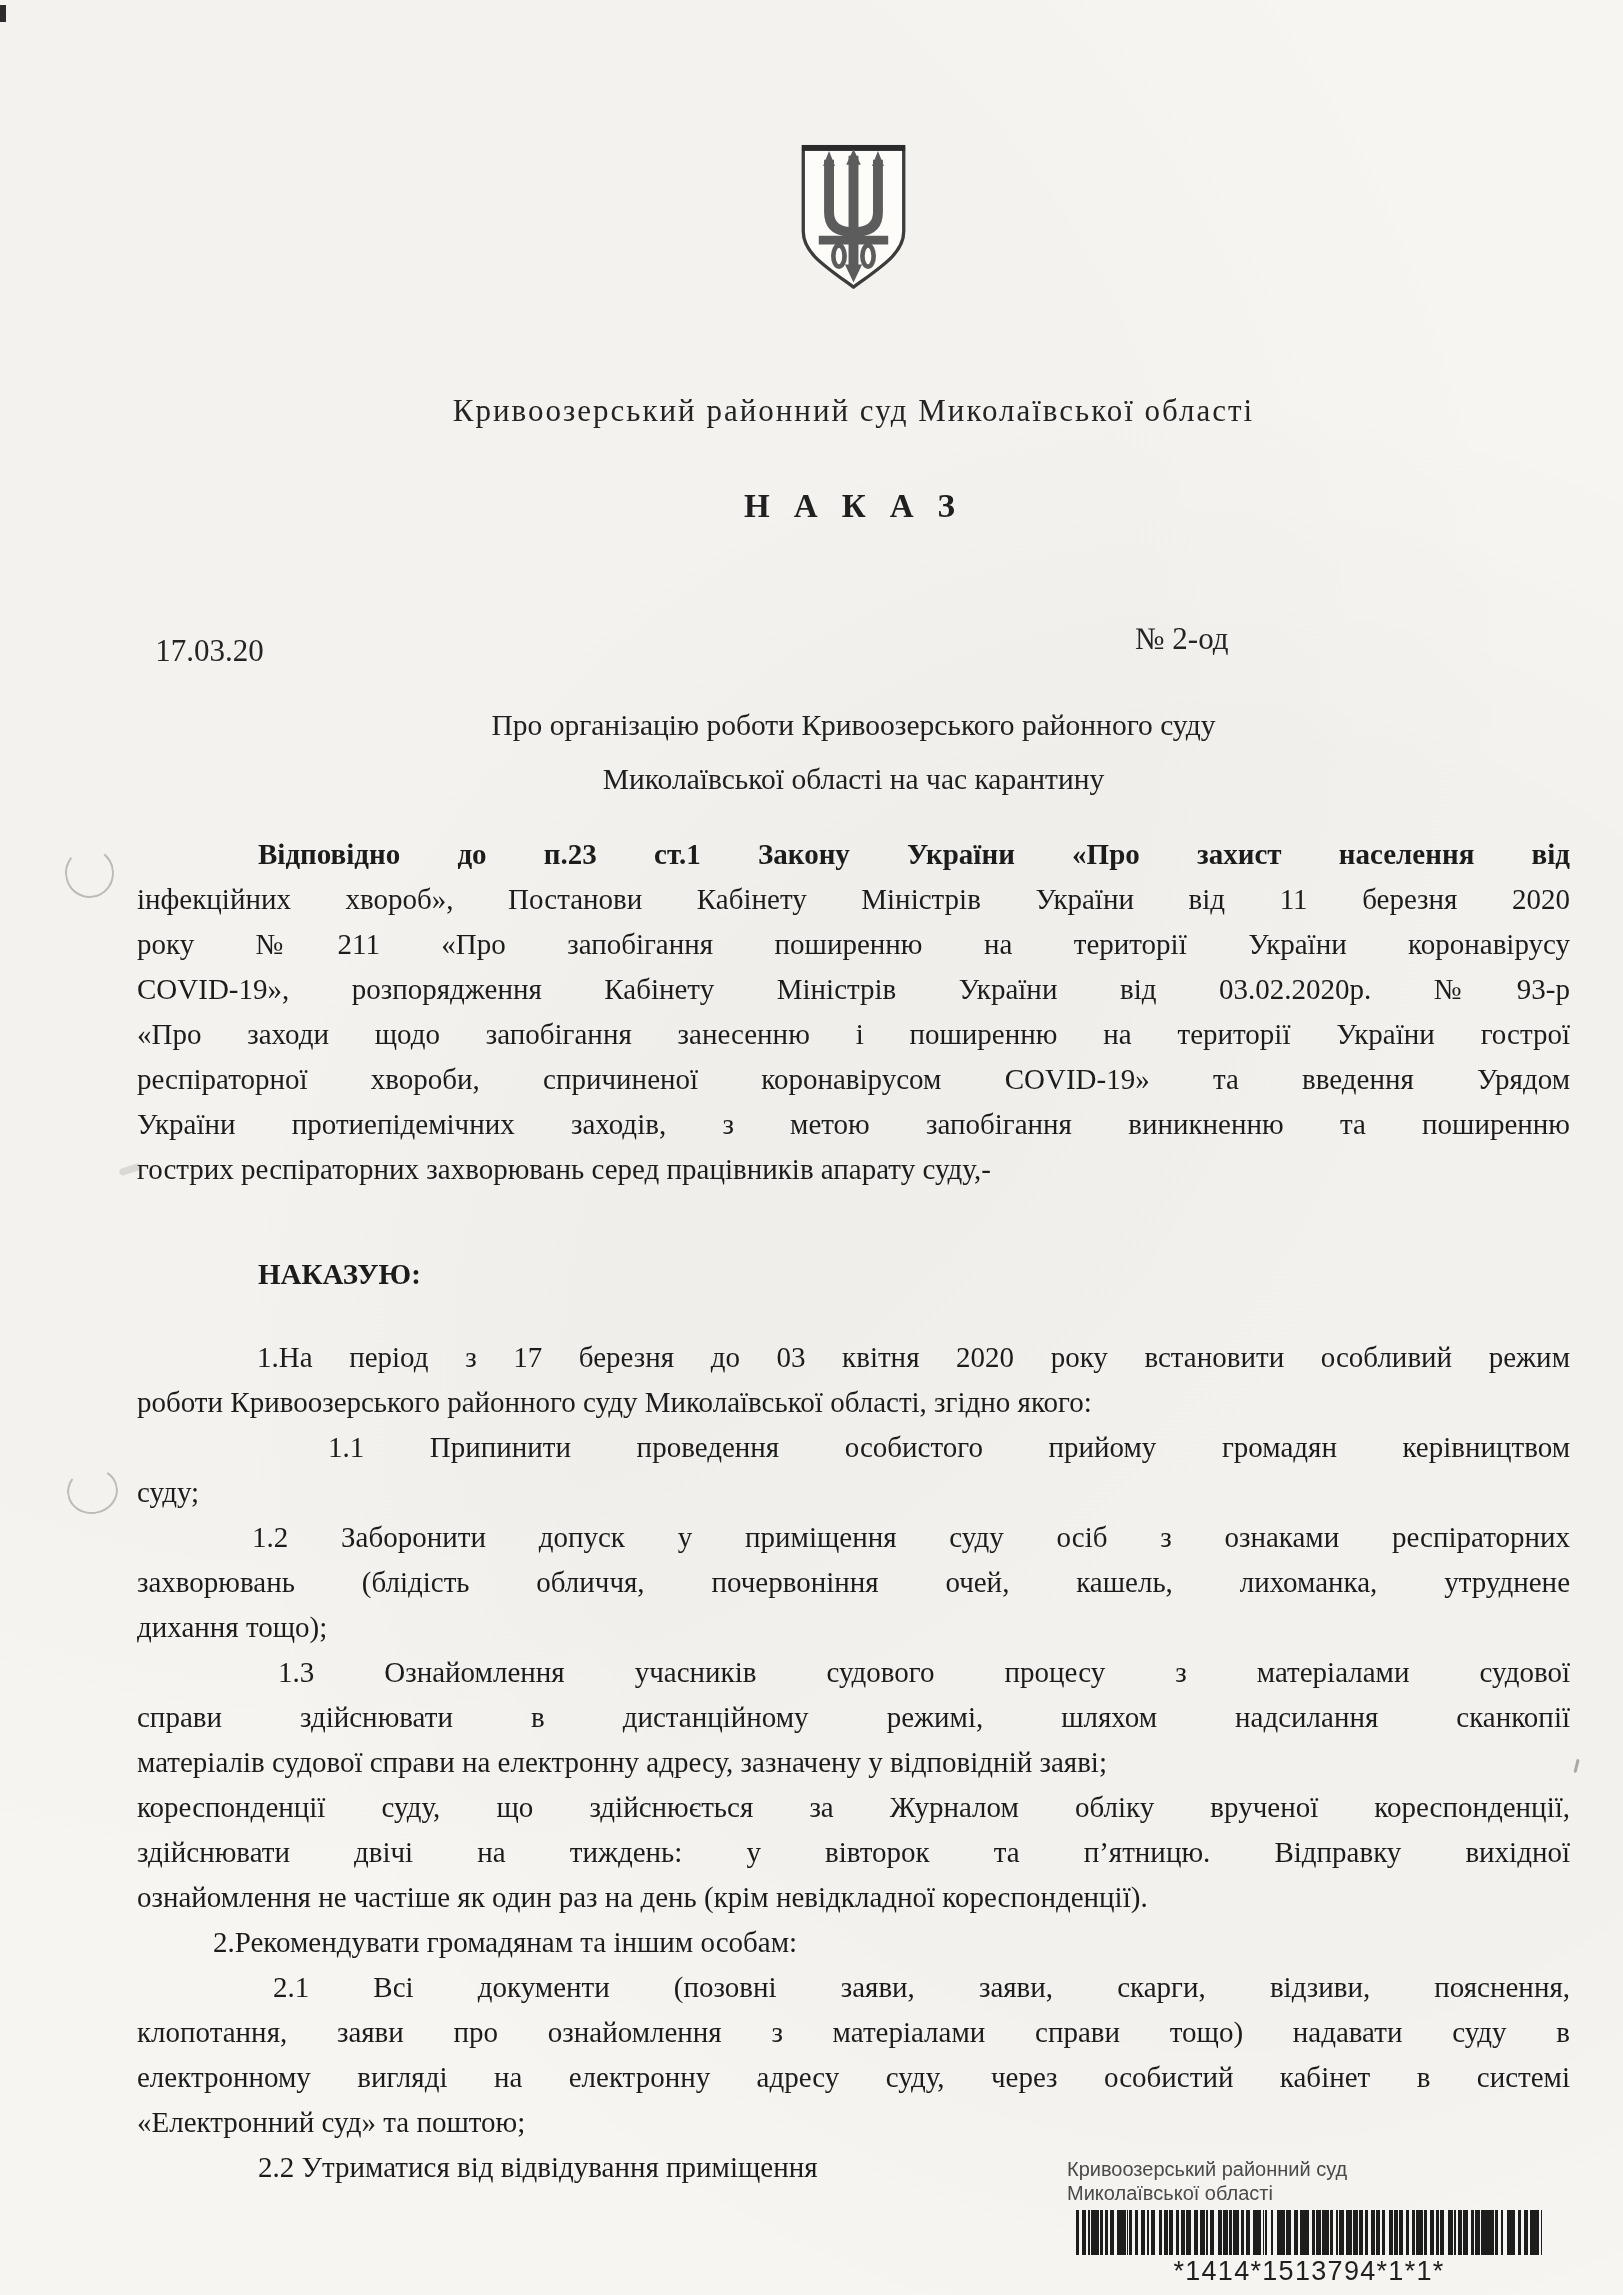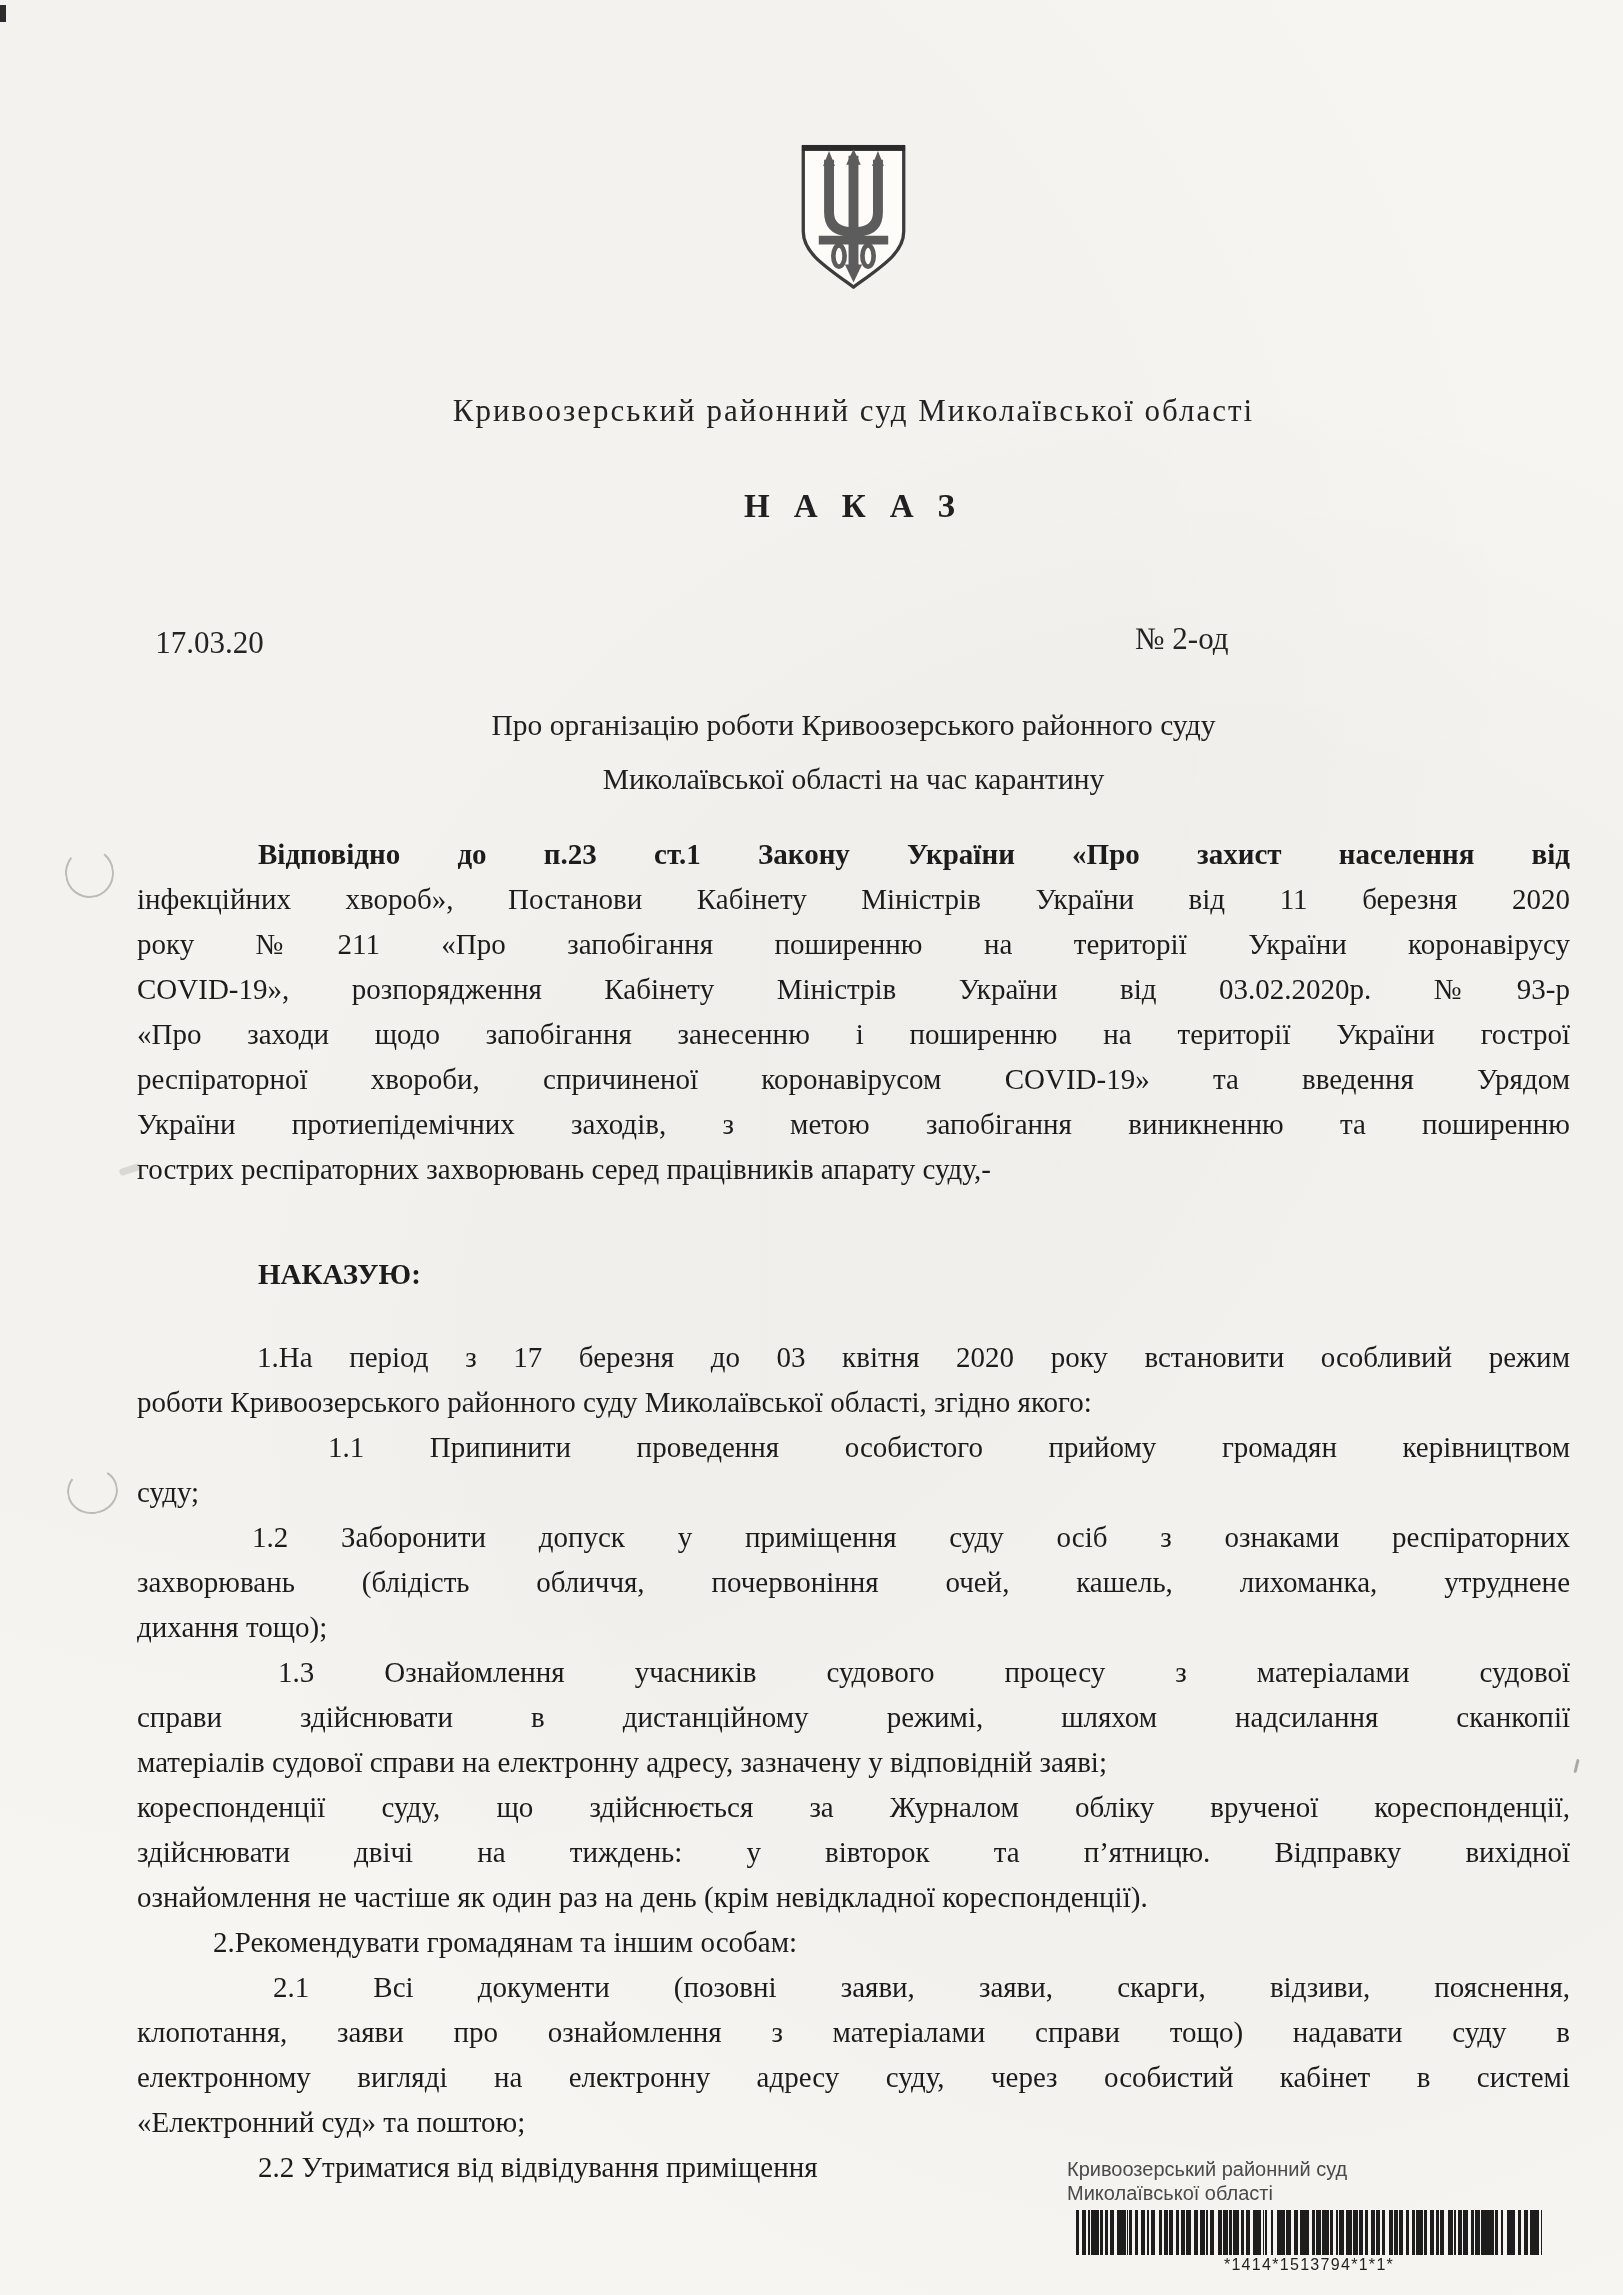--- a/index.html
+++ b/index.html
@@ -29,21 +29,21 @@
     margin-top:98px;text-align:center;
     font-size:31px;line-height:39px;letter-spacing:2px;
     color:#242424;
   }
   .doc-type{
     margin-top:56px;text-align:center;
     font-size:33px;line-height:41px;font-weight:600;letter-spacing:7.9px;
     color:#202020;
   }
   .meta-row{position:relative;margin-top:94px;height:38px;font-size:31px;color:#242424;}
-  .meta-date{position:absolute;left:18.3px;top:4px;}
+  .meta-date{position:absolute;left:18.3px;top:12px;}
   .meta-number{position:absolute;left:998px;top:0;}
   .subject{margin-top:39px;text-align:center;font-size:29.5px;line-height:54px;color:#202020;}
   
   .body{margin-top:26px;font-size:29px;line-height:45px;}
   .para{margin:0;}
   .para.bold{font-weight:bold;}
   .line{
     text-align:justify;
     text-align-last:justify;
     white-space:normal;
@@ -59,21 +59,21 @@
     margin:5.2px auto 0;width:466px;height:45px;
     background:
       repeating-linear-gradient(90deg,#1d1d1d 0 2.6px,transparent 2.6px 5.9px),
       repeating-linear-gradient(90deg,#1d1d1d 0 1.3px,transparent 1.3px 8.5px),
       repeating-linear-gradient(90deg,#1d1d1d 0 2px,transparent 2px 15px),
       repeating-linear-gradient(90deg,transparent 0 19px,#1d1d1d 19px 23px);
   }
   .barcode-caption{
     margin-top:1.3px;text-align:center;
     font-family:"Liberation Sans", sans-serif;
-    font-size:16px;letter-spacing:1.3px;color:#1f1f1f;
+    font-size:27px;letter-spacing:1.3px;color:#1f1f1f;
   }
   
   .corner-mark{position:absolute;left:0;top:5.2px;width:5.9px;height:17px;background:#2c2c2c;}
   .scan-arc{position:absolute;border:2px solid #8f8f8f;border-radius:50%;opacity:.55;background:transparent;}
   .scan-arc.a1{left:65px;top:848px;width:45px;height:46px;border-top-color:transparent;transform:rotate(-6deg);}
   .scan-arc.a2{left:67px;top:1468px;width:47px;height:42px;border-top-color:transparent;transform:rotate(-10deg);}
   .scan-tick{position:absolute;left:1575px;top:1759px;width:3.3px;height:14.4px;background:#8a8a8a;opacity:.7;transform:rotate(14deg);border-radius:2px;}
   .scan-smudge{position:absolute;left:119px;top:1166px;width:22px;height:6.5px;background:#c9c7c2;opacity:.6;transform:rotate(-18deg);border-radius:3.3px;}
 </style>
 </head>

